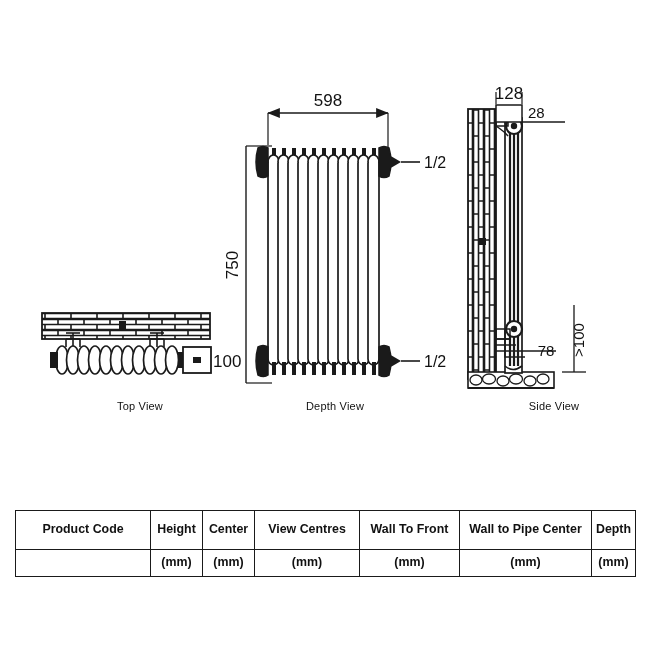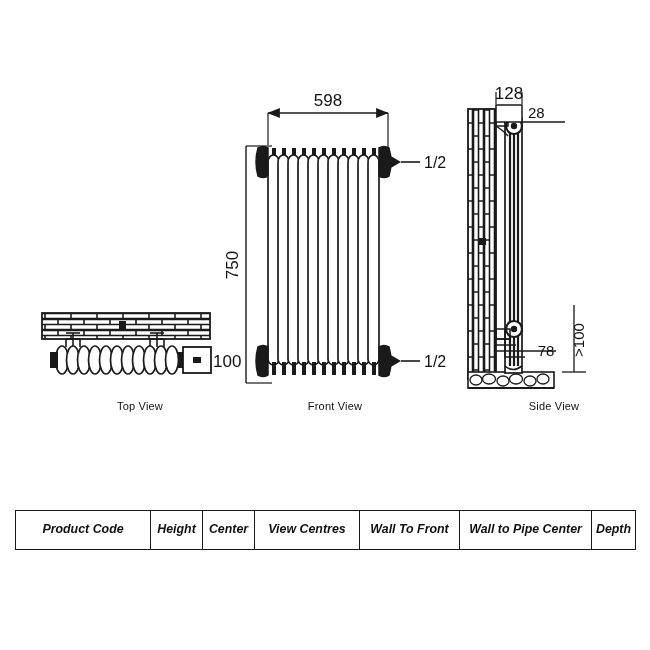--- a/index.html
+++ b/index.html
@@ -56,21 +56,20 @@
     position: absolute;
     left: 15px;
     top: 510px;
     width: 620px;
   }
   table.spec {
     border-collapse: collapse;
     width: 620px;
     table-layout: fixed;
     font-family: "Liberation Sans", sans-serif;
-    font-style: italic;
   }
   table.spec td, table.spec th {
     border: 1.6px solid #1a1a1a;
     text-align: center;
     vertical-align: middle;
     font-size: 12.4px;
     font-weight: bold;
     color: #111;
     padding: 0;
     line-height: 1.1;
@@ -326,21 +325,21 @@
 
         <g>
           <line x1="574" y1="305" x2="574" y2="372" stroke="#1a1a1a" stroke-width="1.3"></line>
           <line x1="562" y1="372" x2="586" y2="372" stroke="#1a1a1a" stroke-width="1.3"></line>
           <text class="dim-text-sm" x="584" y="340" text-anchor="middle" transform="rotate(-90 584 340)">&gt;100</text>
         </g>
       </g>
     </svg>
 
     <div class="view-caption" id="caption-top">Top View</div>
-    <div class="view-caption" id="caption-front">Front View</div>
+    <div class="view-caption" id="caption-front">Depth View</div>
     <div class="view-caption" id="caption-side">Side View</div>
   </div>
 
   <div class="table-wrap">
     <table class="spec">
       <colgroup>
         <col class="c-code">
           <col class="c-height">
           <col class="c-width">
         <col class="c-pipe">
@@ -353,17 +352,26 @@
           <th>Product  Code</th>
           <th>Height</th>
           <th>Center</th>
           <th>View Centres</th>
           <th>Wall To Front</th>
           <th>Wall to Pipe Center</th>
           <th>Depth</th>
         </tr>
       </thead>
       <tbody>
+        <tr class="unit-row">
+          <td></td>
+          <td>(mm)</td>
+          <td>(mm)</td>
+          <td>(mm)</td>
+          <td>(mm)</td>
+          <td>(mm)</td>
+          <td>(mm)</td>
+        </tr>
       </tbody>
     </table>
   </div>
 
 </div>
 
 </body></html>

